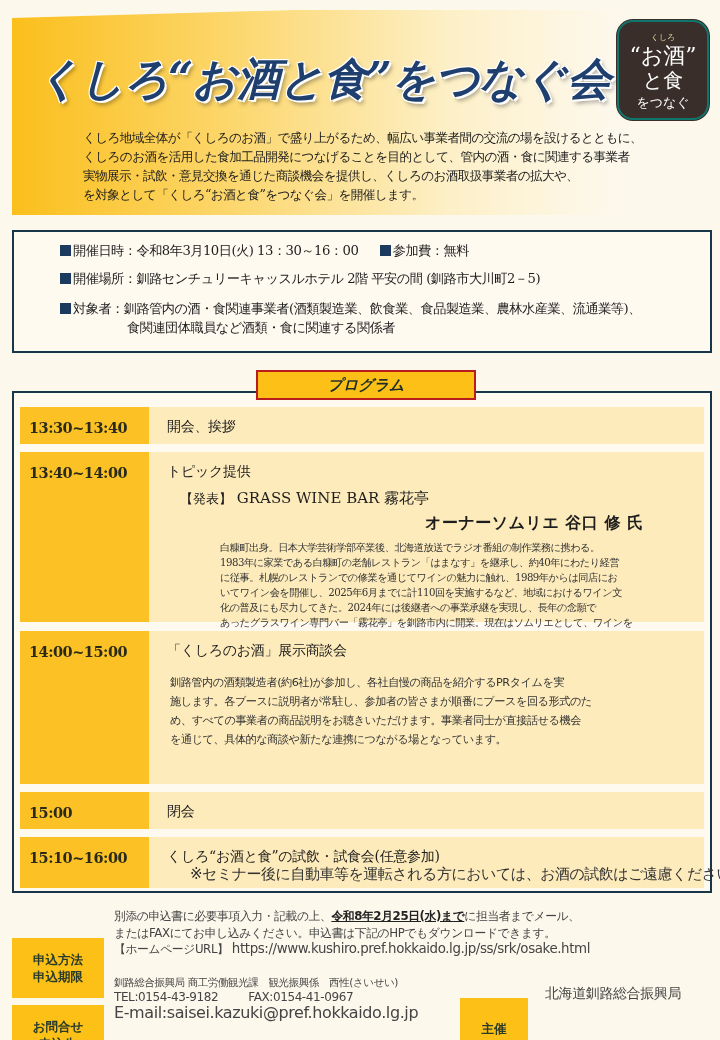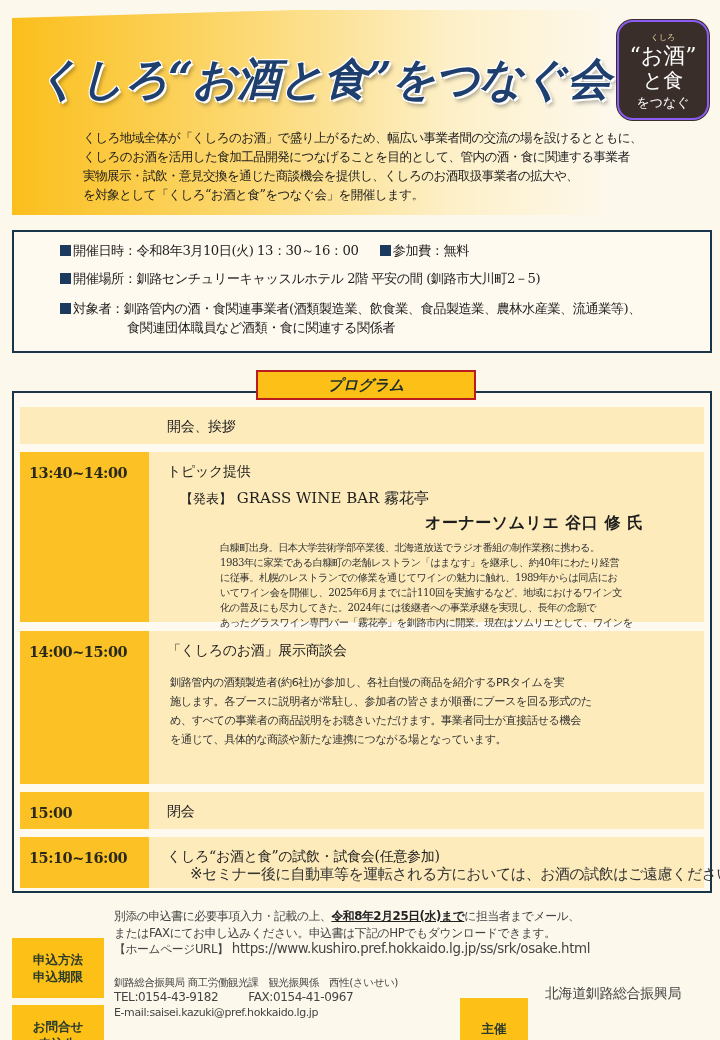--- a/index.html
+++ b/index.html
@@ -22,21 +22,21 @@
     font-weight: bold; font-style: italic;
     font-size: 44px; letter-spacing: -1px;
     color: #1f3f6e;
     text-shadow: 2px 2px 0 #ffffff, -1px -1px 0 #ffffff, 1px -1px 0 #fff, -1px 1px 0 #fff, 3px 4px 4px rgba(0,0,0,0.35);
     white-space: nowrap;
   }
   .logo {
     position: absolute; left: 617px; top: 20px; width: 92px; height: 100px;
     background: #3a2e2a;
     border-radius: 16px 16px 16px 16px;
-    border: 2px solid #8b5cf6;
+    border: 2px solid #0f766e;
     box-shadow: 0 0 0 1px #3a2e2a;
     color: #fff;
     font-family: "DejaVu Serif", "Liberation Serif", serif;
     text-align: center;
   }
   .logo .l-top { position: absolute; top: 10px; left: 0; width: 100%; font-size: 8px; color: #e8d9a0; }
   .logo .l-mid { position: absolute; top: 22px; left: 0; width: 100%; font-size: 22px; line-height: 24px; }
   .logo .l-mid2 { position: absolute; top: 47px; left: 0; width: 100%; font-size: 20px; line-height: 22px; }
   .logo .l-bot { position: absolute; top: 72px; left: 0; width: 100%; font-size: 13px; }
   .intro {
@@ -136,20 +136,21 @@
   <div class="info-line" style="top:68px;">
     <span class="sq"></span><span>対象者：</span><span>釧路管内の酒・食関連事業者(酒類製造業、飲食業、食品製造業、農林水産業、流通業等)、</span>
   </div>
   <div class="info-line" style="top:87px; left:79px;">食関連団体職員など酒類・食に関連する関係者</div>
 </div>
 
 <div class="prog-frame"></div>
 <div class="prog-label">プログラム</div>
 
 <div class="row" style="top:407px;height:37px;">
+  <div class="time">13:30~13:40</div>
   <div class="head">開会、挨拶</div>
 </div>
 
 <div class="row" style="top:452px;height:170px;">
   <div class="time">13:40~14:00</div>
   <div class="head">トピック提供</div>
   <div class="speaker1">
     <span class="tag">【発表】</span>
     <span>GRASS WINE BAR 霧花亭</span>
   </div>
@@ -197,19 +198,19 @@
   <div><span>【ホームページURL】</span> <span style="font-size:13.4px;">https://www.kushiro.pref.hokkaido.lg.jp/ss/srk/osake.html</span></div>
 </div>
 
 <div class="footer-label" style="left:12px; top:973px; width:92px; height:60px;">
   <div>お問合せ</div>
   <div>申込先</div>
 </div>
 <div class="footer-text" style="left:114px; top:975px; font-size:10.5px; line-height:15px;">
   <div>釧路総合振興局 商工労働観光課　観光振興係　西性(さいせい)</div>
   <div style="font-size:12px;"><span>TEL:0154-43-9182</span><span style="display:inline-block;width:30px;"></span><span>FAX:0154-41-0967</span></div>
-  <div style="font-size:11px;">E-mail:saisei.kazuki@pref.hokkaido.lg.jp</div>
+  <div style="font-size:16px;">E-mail:saisei.kazuki@pref.hokkaido.lg.jp</div>
 </div>
 
 <div class="footer-label" style="left:460px; top:966px; width:68px; height:60px;">
   <div>主催</div>
 </div>
 <div class="footer-text" style="left:545px; top:985px; font-size:14px;">北海道釧路総合振興局</div>
 
 </body></html>

